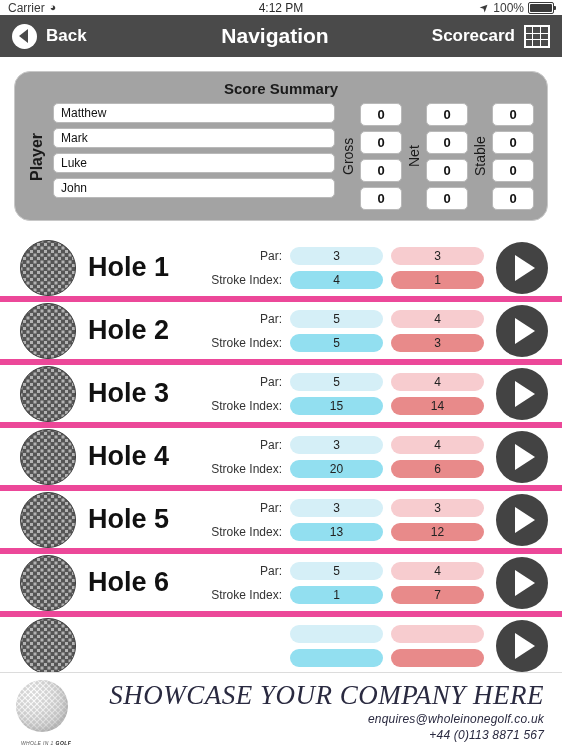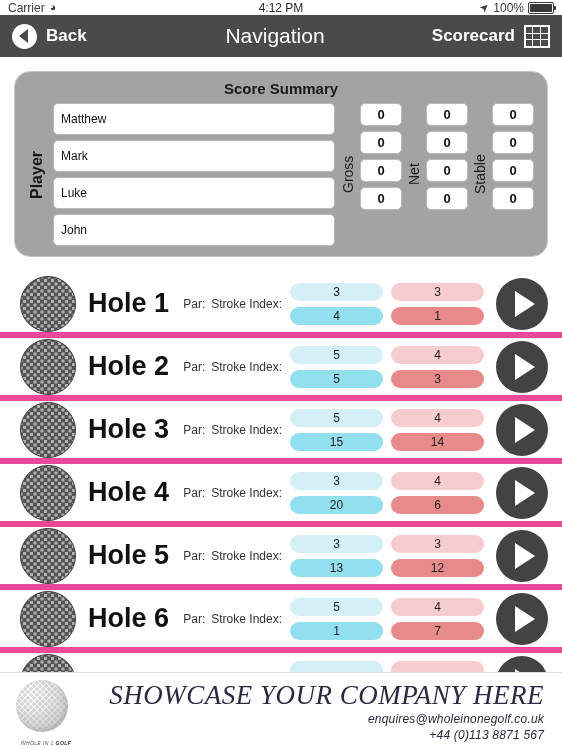--- a/index.html
+++ b/index.html
@@ -109,21 +109,21 @@
     color: #ffffff;
     font-size: 17px;
     font-weight: bold;
   }
   .nav-title {
     position: absolute;
     left: 0; right: 12px;
     text-align: center;
     color: #ffffff;
     font-size: 21px;
-    font-weight: normal;
+    font-weight: bold;
     pointer-events: none;
   }
   .nav-right {
     margin-left: auto;
     display: flex;
     align-items: center;
     gap: 9px;
     z-index: 2;
     cursor: pointer;
   }
@@ -180,21 +180,21 @@
   .vlabel.player { font-size: 16px; width: 24px; }
   .vlabel.col { font-size: 14px; width: 18px; font-weight: normal; }
   .names-col {
     flex: 1;
     display: flex;
     flex-direction: column;
     gap: 5px;
     padding: 0 4px;
   }
   .name-field {
-    height: 32px;
+    height: 20px;
     background: #ffffff;
     border: 1px solid #b9b9b9;
     border-radius: 5px;
     display: flex;
     align-items: center;
     padding-left: 7px;
     font-size: 12px;
     color: #111111;
     box-sizing: border-box;
   }
@@ -247,21 +247,21 @@
     font-size: 27px;
     font-weight: bold;
     color: #111111;
     margin-left: 12px;
     white-space: nowrap;
   }
   .hole-labels {
     margin-left: auto;
     text-align: right;
     display: flex;
-    flex-direction: row;
+    flex-direction: column;
     gap: 6px;
     font-size: 12px;
     color: #333333;
     padding-right: 8px;
   }
   .hole-labels span { line-height: 18px; }
   .pill-col {
     display: flex;
     flex-direction: column;
     gap: 6px;

